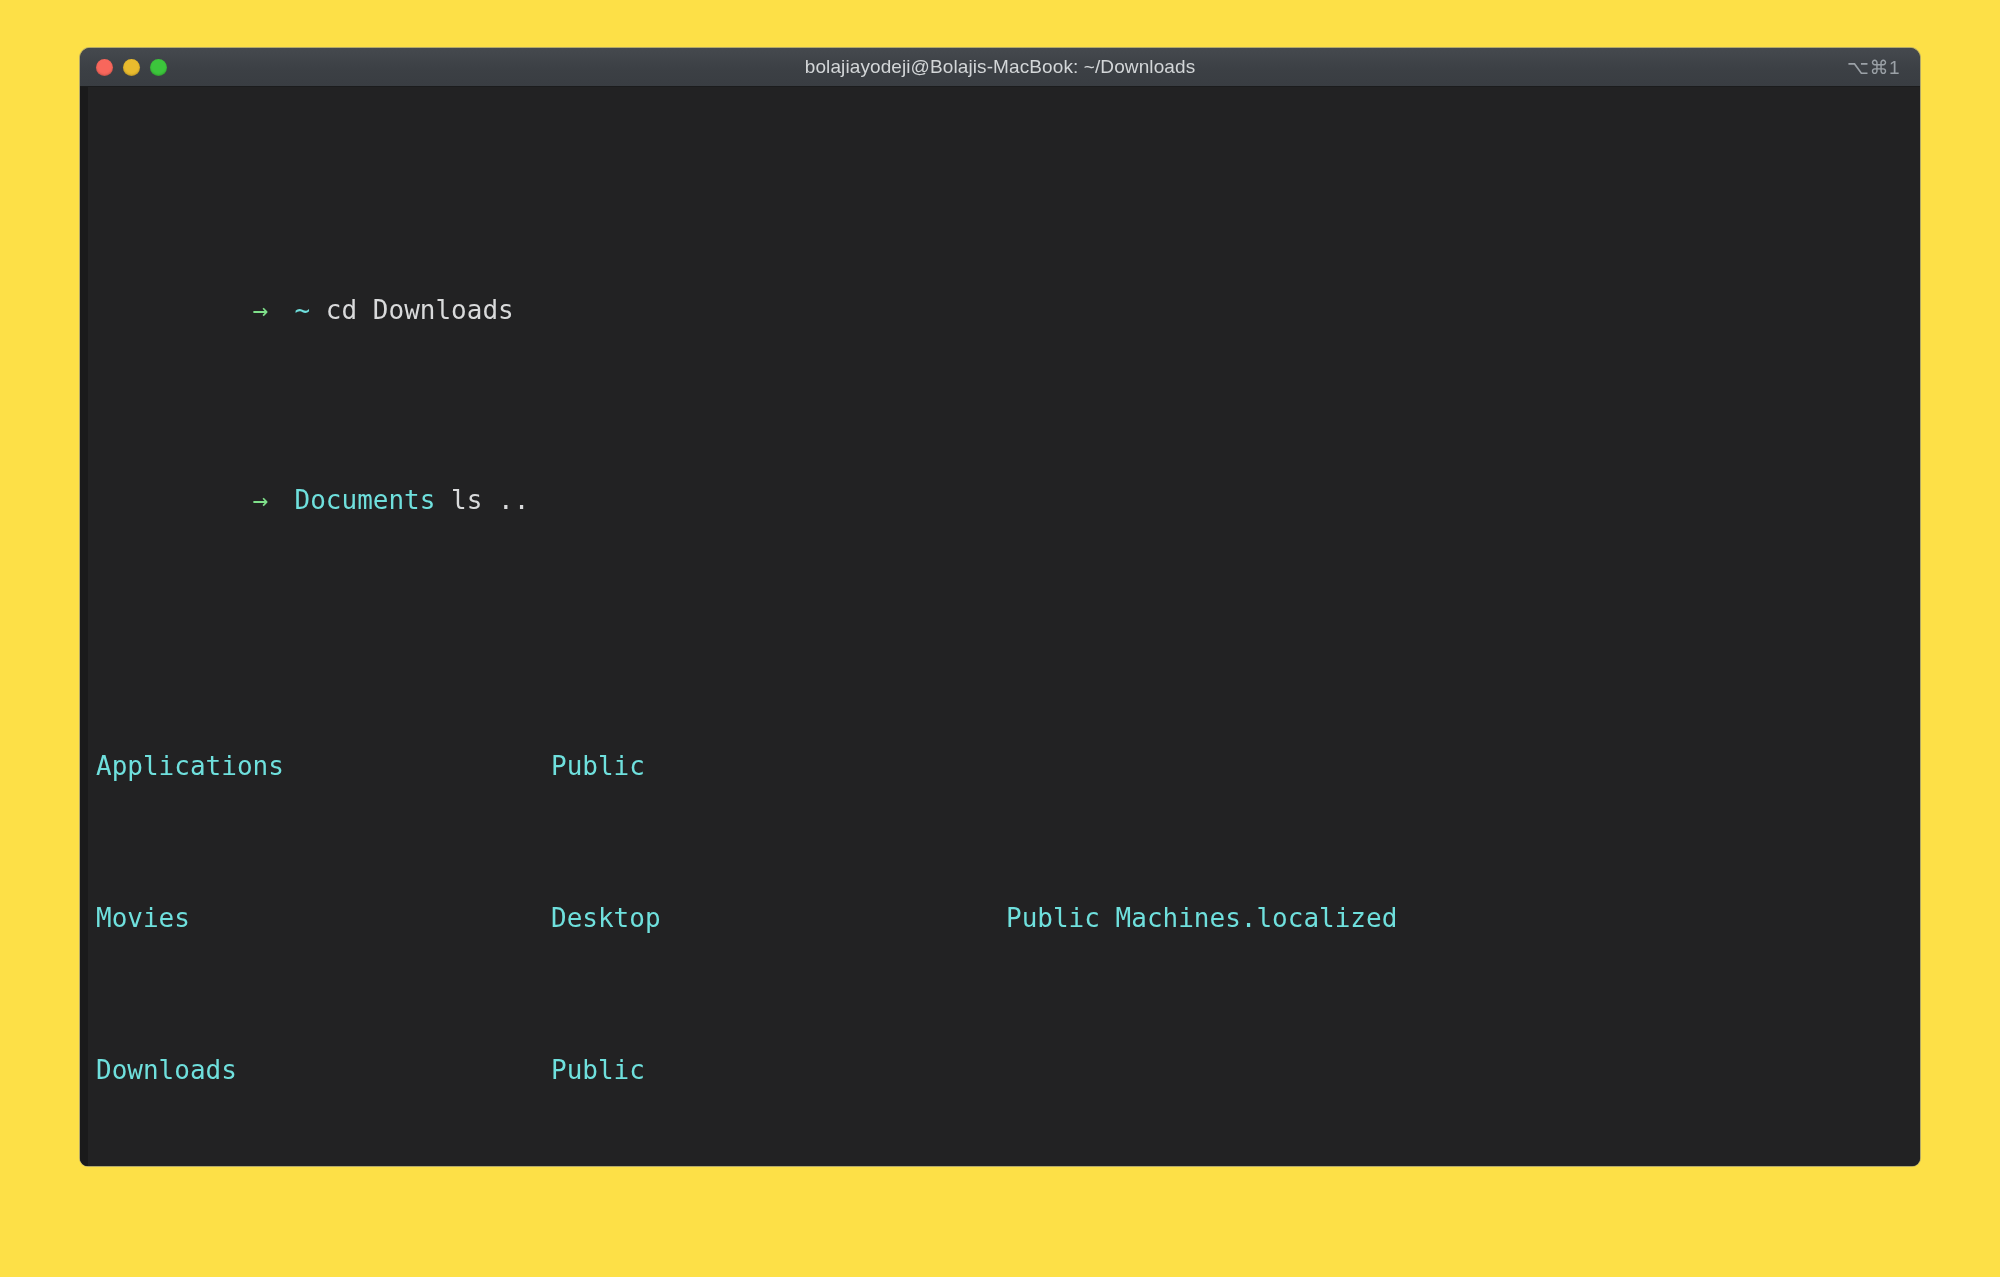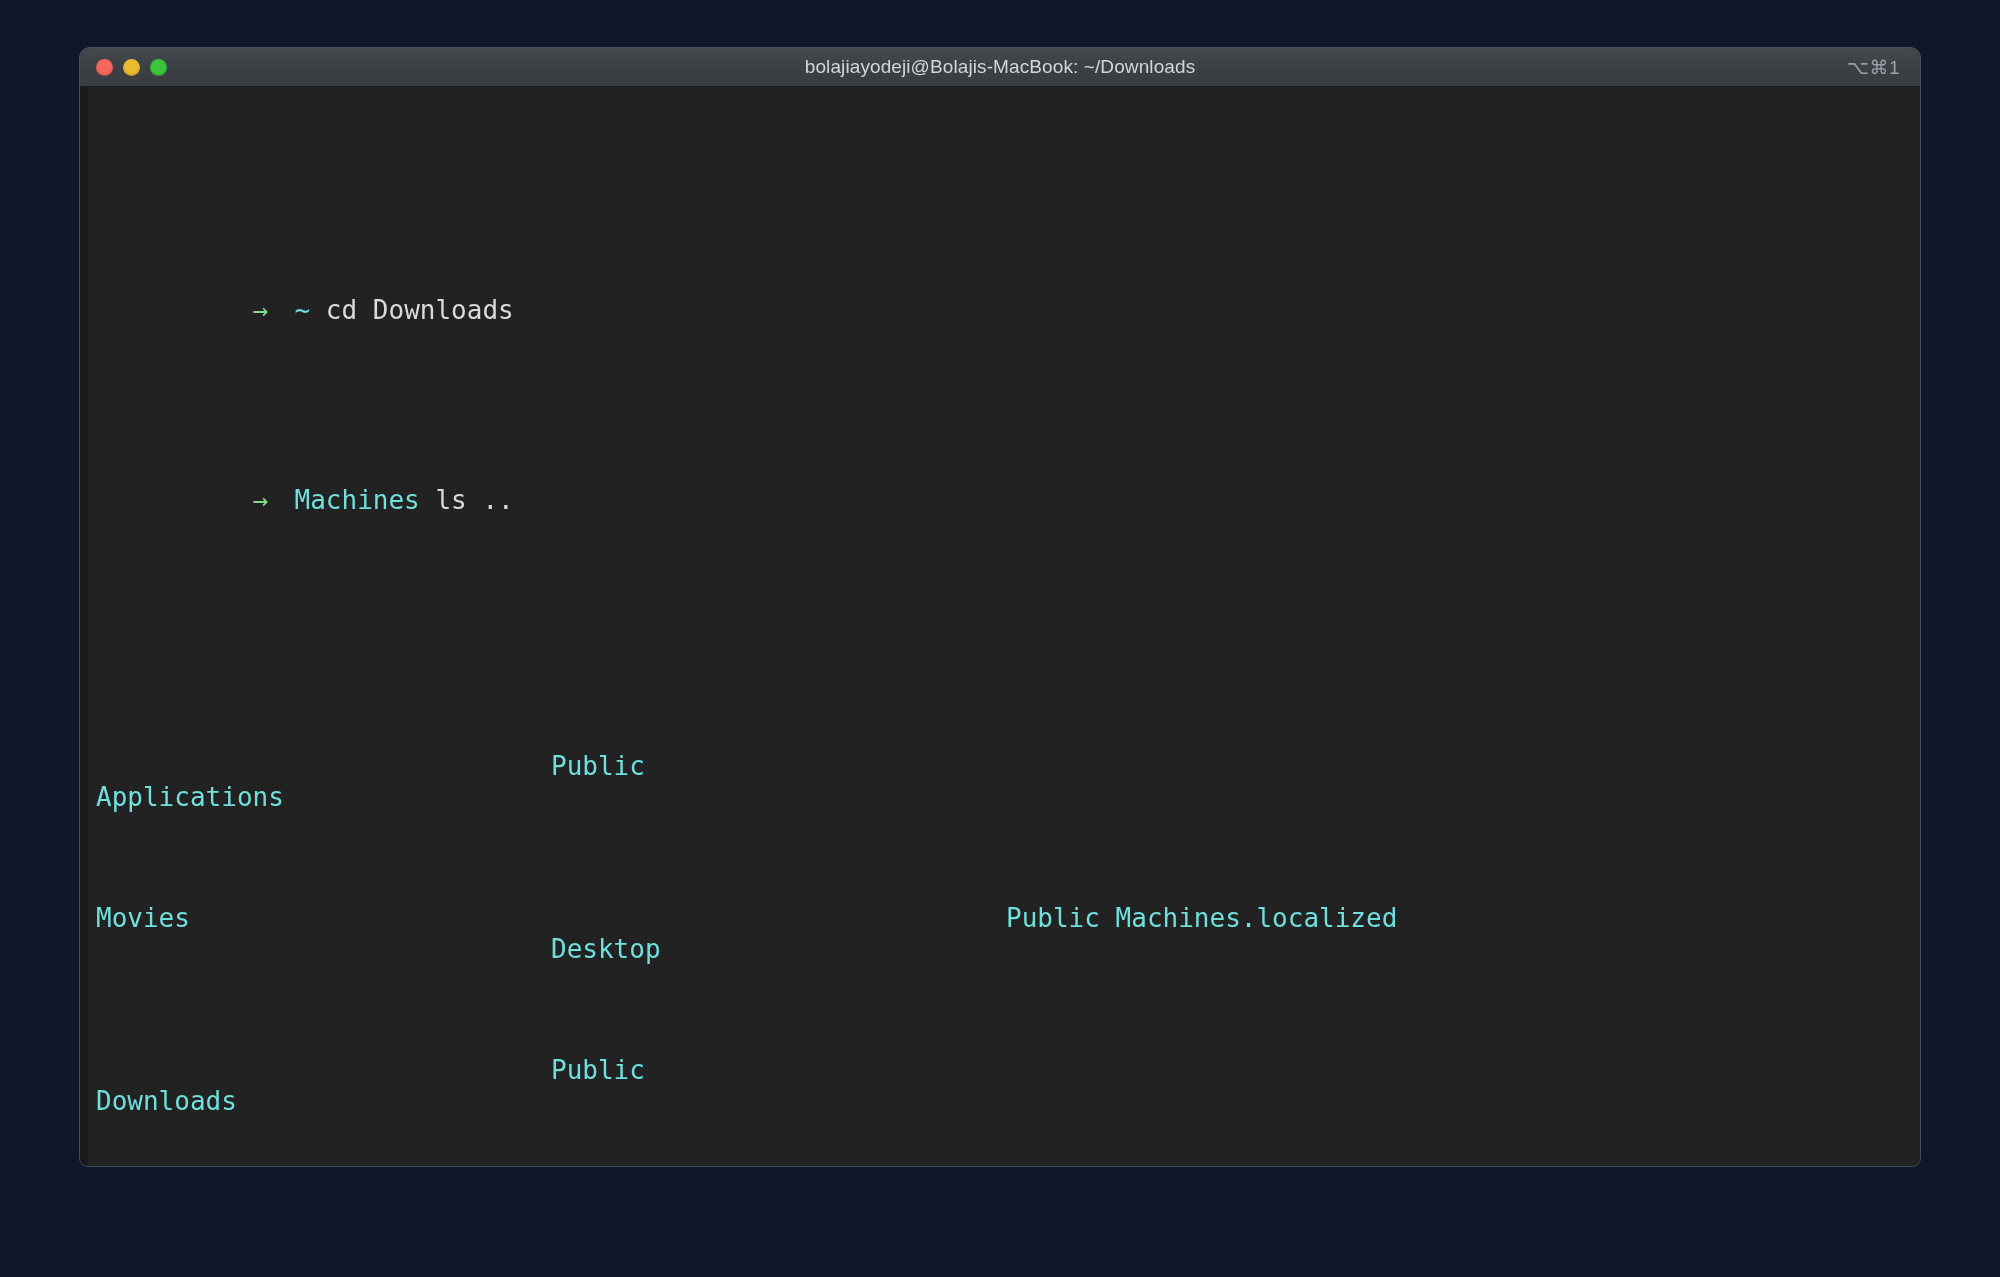--- a/index.html
+++ b/index.html
@@ -11,21 +11,21 @@
     overflow: hidden;
   }
   body {
     font-family: "DejaVu Sans Mono", monospace;
   }
 
   #desktop {
     position: relative;
     width: 2000px;
     height: 1277px;
-    background: #0f172a;
+    background: #fde047;
   }
 
   
   #terminal-window {
     position: absolute;
     left: 80px;
     top: 48px;
     width: 1840px;
     height: 1118px;
     border-radius: 10px 10px 8px 8px;
@@ -130,21 +130,21 @@
   
   #ls-output {
     position: relative;
   }
   .ls-row {
     display: flex;
     height: 38px;
     align-items: flex-start;
   }
   .ls-col { flex: 0 0 auto; }
-  .ls-col.col1 { width: 455px; margin-top: 31px; }
+  .ls-col.col1 { width: 455px; }
   .ls-col.col2 { width: 455px; }
   .ls-col.col3 { width: 600px; }
 </style>
 </head>
 <body>
 
 <div id="desktop">
 
   <div id="terminal-window">
 
@@ -167,21 +167,21 @@
 
       <div id="screen">
 
         
         <div class="line">
           <span class="arrow">→</span><span class="c-cyan">~</span><span class="c-white"> </span><span class="c-white">cd Downloads</span>
         </div>
 
         
         <div class="line">
-          <span class="arrow">→</span><span class="c-cyan">Machines</span><span class="c-white"> </span><span class="c-white">ls ..</span>
+          <span class="arrow">→</span><span class="c-cyan">Documents</span><span class="c-white"> </span><span class="c-white">ls ..</span>
         </div>
 
         
         <div id="ls-output">
 
           <div class="ls-row">
             <span class="ls-col col1 c-cyan">Applications</span>
             <span class="ls-col col2 c-cyan">Public</span>
           </div>
 

